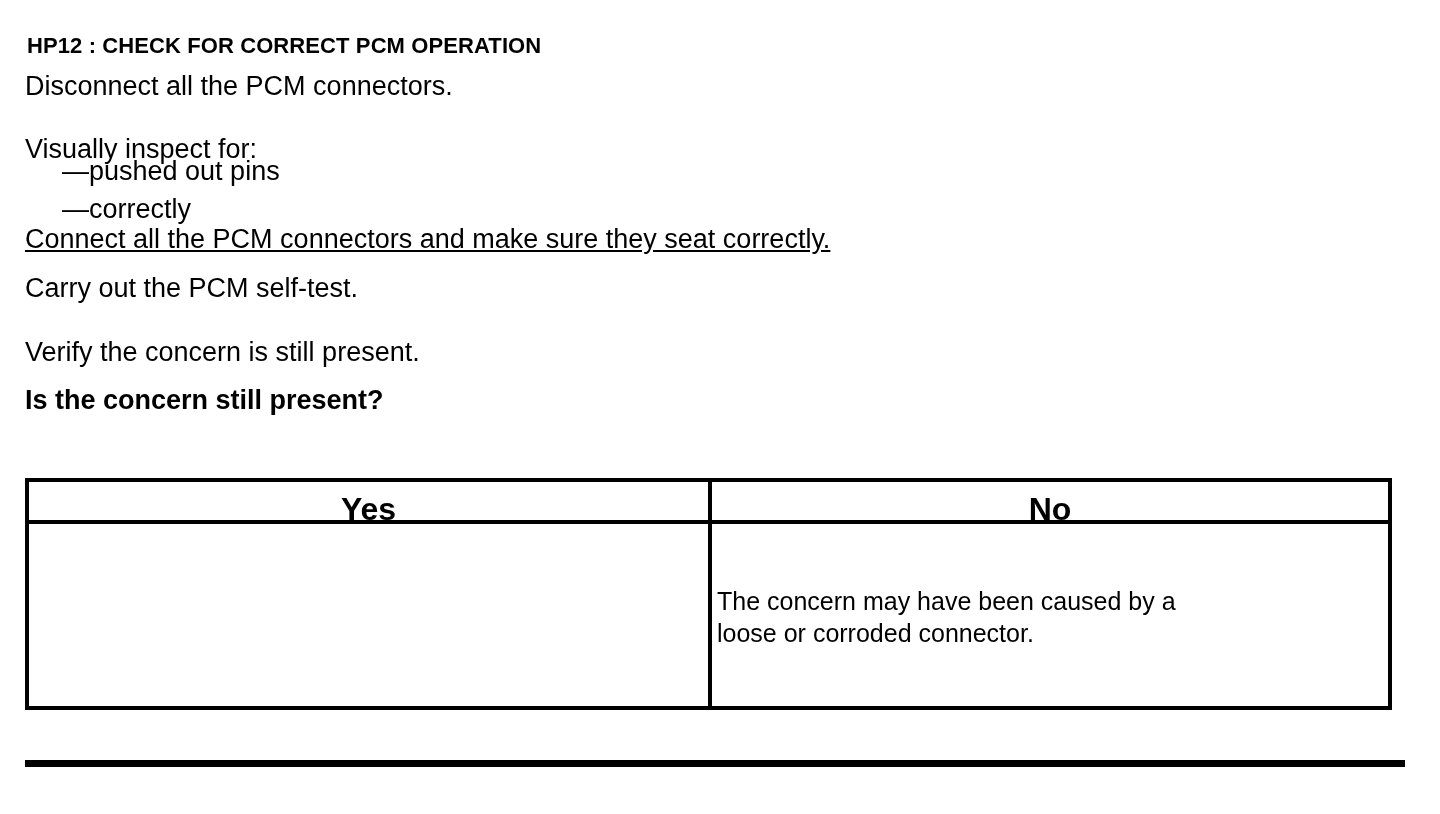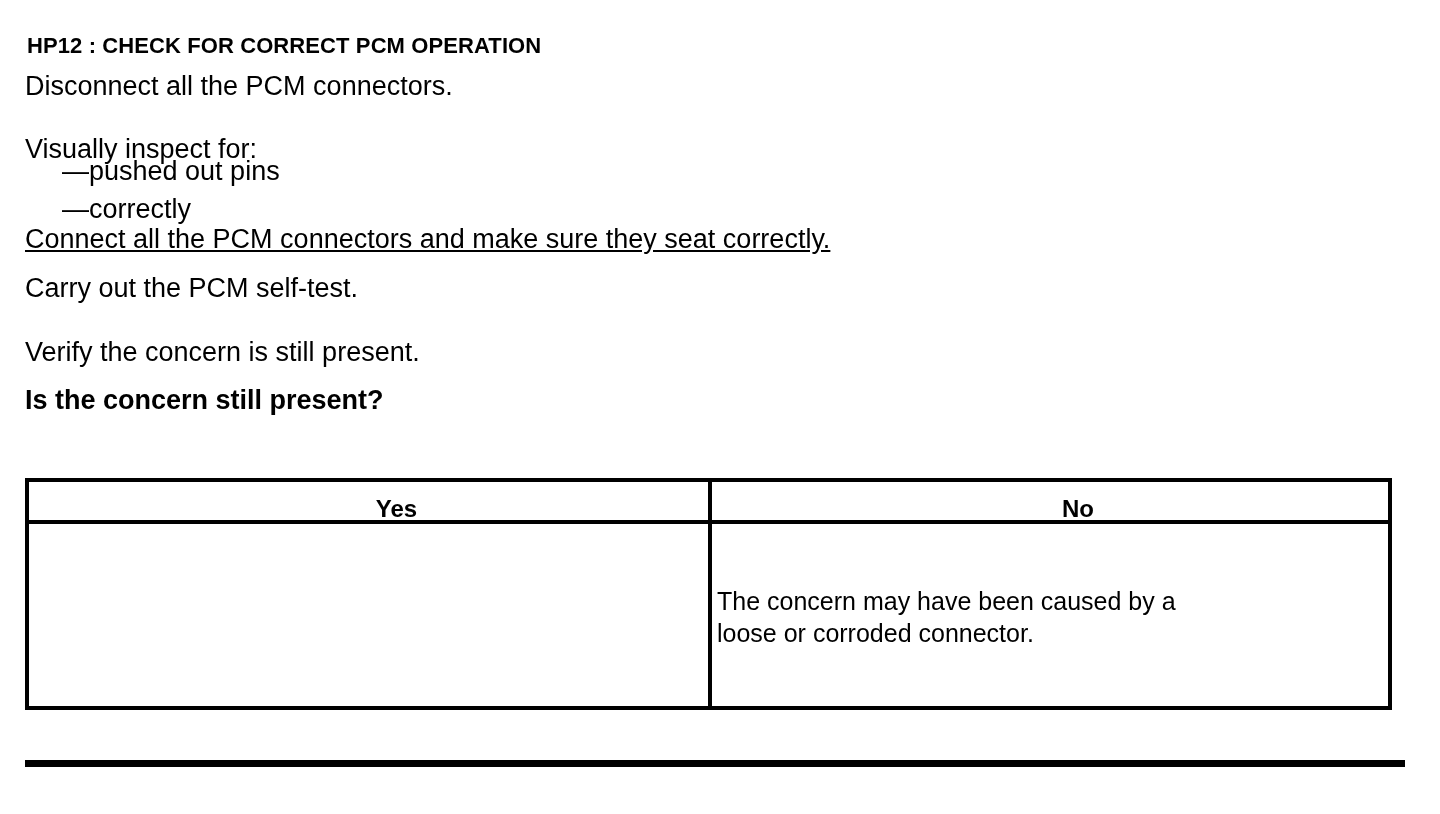--- a/index.html
+++ b/index.html
@@ -95,24 +95,23 @@
     background: #000000;
   }
 
   .head-cell {
     position: absolute;
     top: 0;
     height: 54px;
     display: flex;
     align-items: center;
     justify-content: center;
-    font-size: 24px;
+    font-size: 32px;
     font-weight: bold;
     line-height: 1;
-    margin-left: 28px;
   }
   .head-cell.yes { left: 0;     width: 679px; }
   .head-cell.no  { left: 683px; width: 676px; }
 
   .body-cell {
     position: absolute;
     top: 0;
     height: 186px;
     box-sizing: border-box;
     font-size: 25px;

